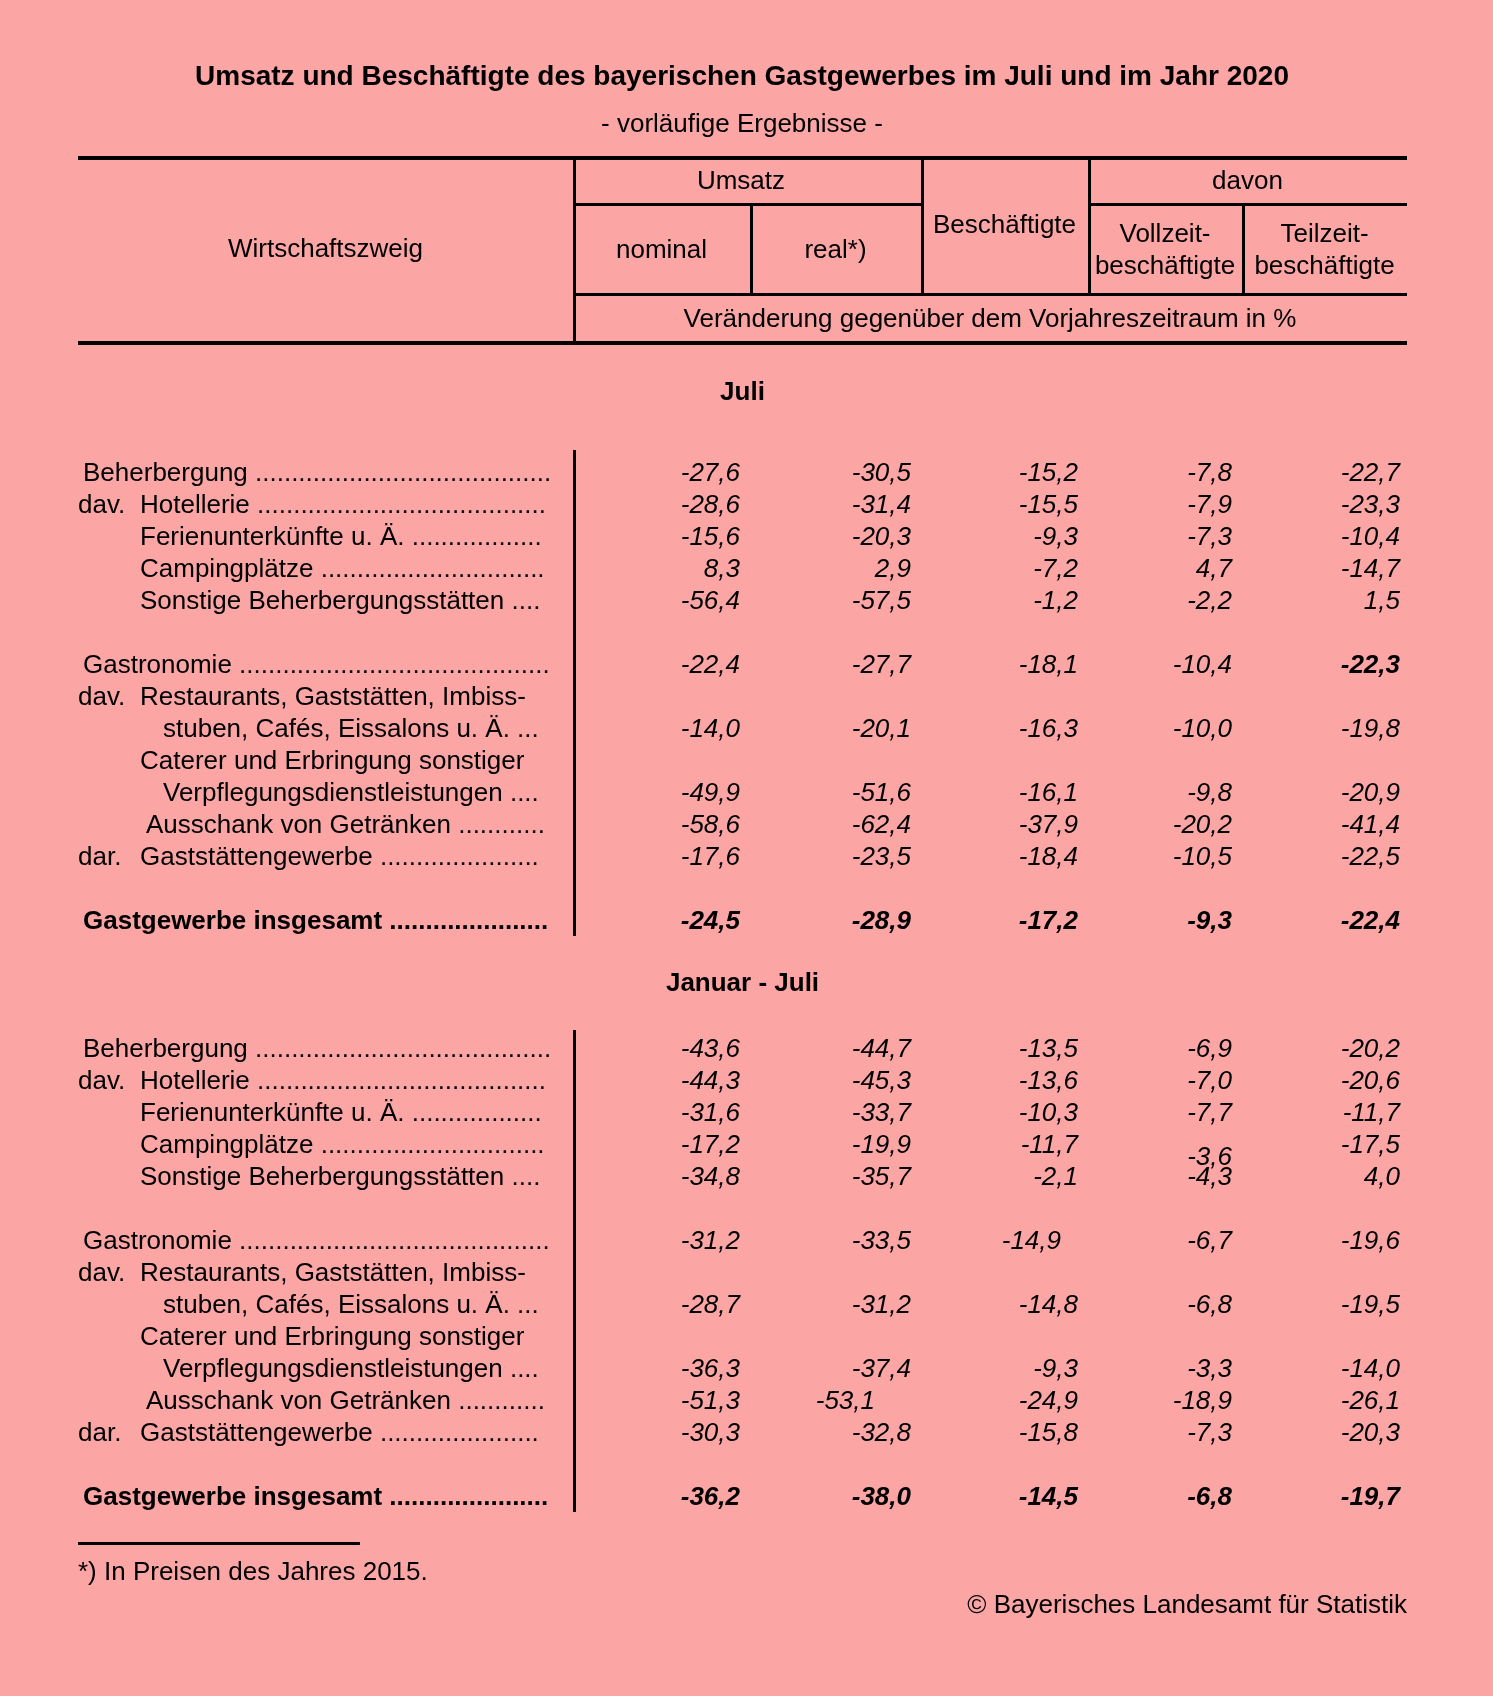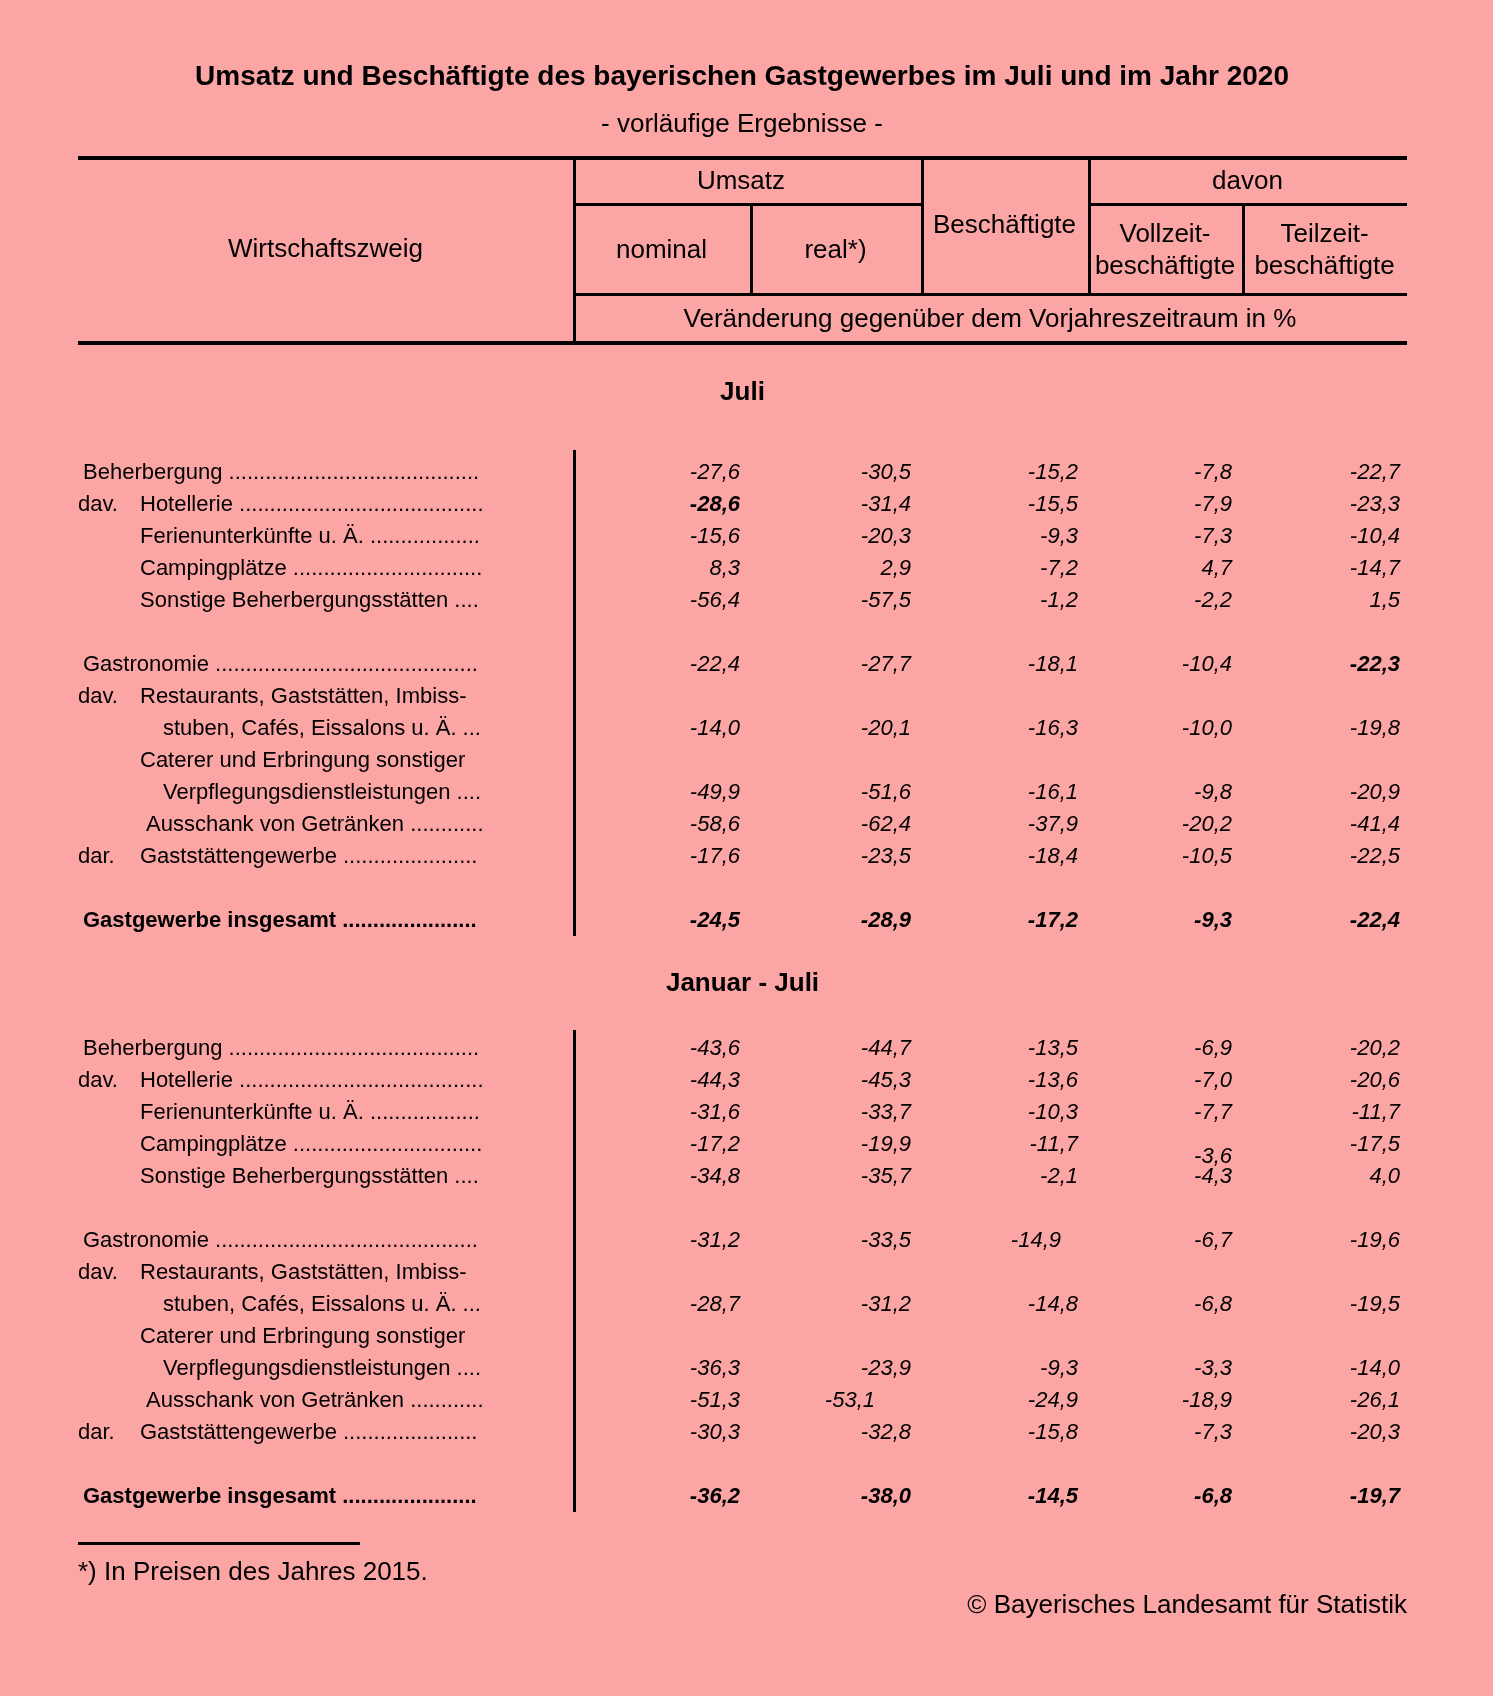--- a/index.html
+++ b/index.html
@@ -6,21 +6,21 @@
   .page{position:relative;width:1493px;height:1696px;background:#fca5a5;color:#000;
         font-family:"Liberation Sans","DejaVu Sans",sans-serif;overflow:hidden;}
   .abs{position:absolute;}
   .title{left:0;top:60px;width:1484px;text-align:center;font-size:28px;font-weight:bold;}
   .subtitle{left:0;top:108px;width:1484px;text-align:center;font-size:26px;}
   .hline{background:#000;}
   .vline{background:#000;width:3px;}
   .hcell{display:flex;align-items:center;justify-content:center;text-align:center;
          font-size:26px;line-height:1.22;white-space:pre-line;}
   .section-heading{font-size:26px;font-weight:bold;text-align:center;}
-  .row{position:absolute;left:78px;width:1329px;height:32px;font-size:22px;}
+  .row{position:absolute;left:78px;width:1329px;height:32px;font-size:26px;}
   .row .prefix{position:absolute;left:0;top:50%;transform:translateY(-50%);}
   .row .lbl{position:absolute;top:50%;transform:translateY(-50%);white-space:nowrap;}
   .row .num{position:absolute;top:50%;transform:translateY(-50%);text-align:right;
             font-style:italic;}
   .row.bold .lbl,.row.bold .prefix{font-weight:bold;}
   .row.bold .num{font-weight:bold;}
   .footnote{font-size:26px;}
   .copyright{font-size:26px;text-align:right;}
 </style>
 </head>
@@ -66,21 +66,21 @@
         <span class="lbl" style="left: 5px;">Beherbergung .........................................</span>
         <span class="num" style="left: 495px; width: 167px;">-27,6</span>
         <span class="num" style="left: 672px; width: 161px;">-30,5</span>
         <span class="num" style="left: 843px; width: 157px;">-15,2</span>
         <span class="num" style="left: 1010px; width: 144px;">-7,8</span>
         <span class="num" style="left: 1164px; width: 158px;">-22,7</span>
       </div>
       <div class="row" style="top: 488px;">
         <span class="prefix">dav.</span>
         <span class="lbl" style="left: 62px;">Hotellerie ........................................</span>
-        <span class="num" style="left: 495px; width: 167px; font-weight: bold;">-28,6</span>
+        <span class="num" style="left: 495px; width: 167px;">-28,6</span>
         <span class="num" style="left: 672px; width: 161px;">-31,4</span>
         <span class="num" style="left: 843px; width: 157px;">-15,5</span>
         <span class="num" style="left: 1010px; width: 144px;">-7,9</span>
         <span class="num" style="left: 1164px; width: 158px;">-23,3</span>
       </div>
       <div class="row" style="top: 520px;">
         <span class="lbl" style="left: 62px;">Ferienunterkünfte u. Ä. ..................</span>
         <span class="num" style="left: 495px; width: 167px;">-15,6</span>
         <span class="num" style="left: 672px; width: 161px;">-20,3</span>
         <span class="num" style="left: 843px; width: 157px;">-9,3</span>
@@ -221,21 +221,21 @@
         <span class="num" style="left: 843px; width: 157px;">-14,8</span>
         <span class="num" style="left: 1010px; width: 144px;">-6,8</span>
         <span class="num" style="left: 1164px; width: 158px;">-19,5</span>
       </div>
       <div class="row" style="top: 1320px;">
         <span class="lbl" style="left: 62px;">Caterer und Erbringung sonstiger</span>
       </div>
       <div class="row" style="top: 1352px;">
         <span class="lbl" style="left: 85px;">Verpflegungsdienstleistungen ....</span>
         <span class="num" style="left: 495px; width: 167px;">-36,3</span>
-        <span class="num" style="left: 672px; width: 161px;">-23,9</span>
+        <span class="num" style="left: 672px; width: 161px;">-37,4</span>
         <span class="num" style="left: 843px; width: 157px;">-9,3</span>
         <span class="num" style="left: 1010px; width: 144px;">-3,3</span>
         <span class="num" style="left: 1164px; width: 158px;">-14,0</span>
       </div>
       <div class="row" style="top: 1384px;">
         <span class="lbl" style="left: 68px;">Ausschank von Getränken ............</span>
         <span class="num" style="left: 495px; width: 167px;">-51,3</span>
         <span class="num" style="left: 636px; width: 161px;">-53,1</span>
         <span class="num" style="left: 843px; width: 157px;">-24,9</span>
         <span class="num" style="left: 1010px; width: 144px;">-18,9</span>

